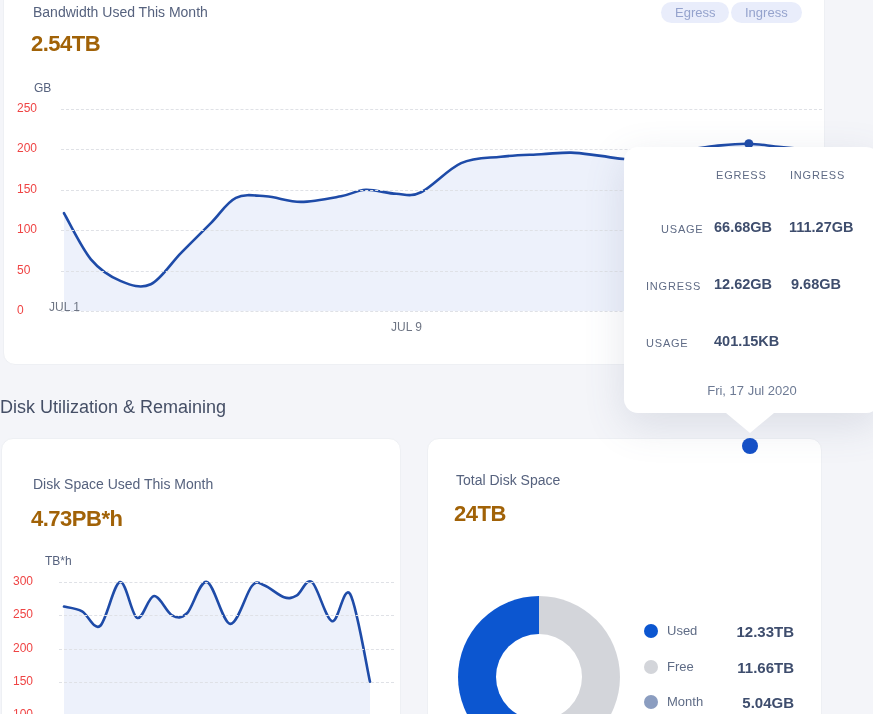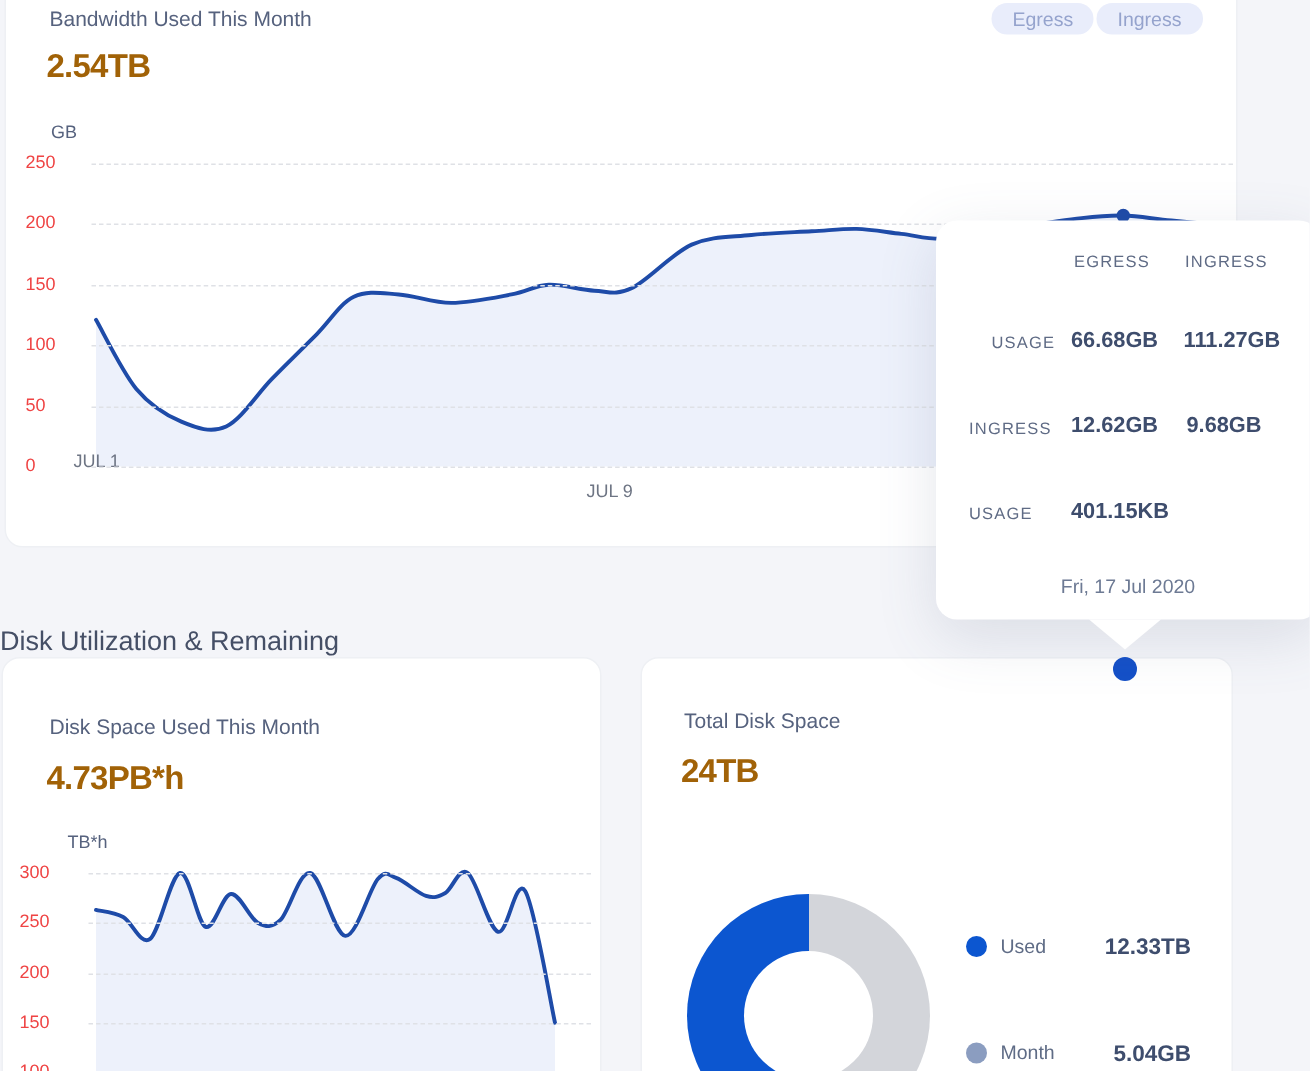--- a/index.html
+++ b/index.html
@@ -35,21 +35,21 @@
   #pill-ingress{ left:727px; }
 
   .gridline { position:absolute; height:0; border-top:1px dashed #dfe1e6; }
   .ytick { position:absolute; width:40px; text-align:left; font-size:12px; color:#ef4444; }
   .xtick { position:absolute; font-size:12px; color:#6e7584; }
 
   .chart-svg { position:absolute; }
 
   #section-header {
     position:absolute; left:0; top:397px;
-    font-size:18px; color:#454f66;margin-top:20px;
+    font-size:18px; color:#454f66;
   }
 
   #tooltip {
     position:absolute; left:624px; top:147px; width:256px; height:266px;
     background:#ffffff; border-radius:14px;
     box-shadow:0 12px 40px rgba(90,100,130,0.16);
     z-index:50;
   }
   #tooltip .tt-arrow {
     position:absolute; left:102px; top:266px;
@@ -139,20 +139,25 @@
   <div class="big-number" style="left:26px; top:62px;">24TB</div>
 
   <div id="donut" style="background: conic-gradient(from 175deg, rgb(12, 86, 208) 0deg, rgb(12, 86, 208) 185deg, rgb(211, 213, 218) 185deg, rgb(211, 213, 218) 360deg);"></div>
   <div id="donut-hole"></div>
 
   <div class="legend-row" style="top:184px;">
     <span class="legend-dot" style="background: rgb(12, 86, 208);"></span>
     <span class="legend-label">Used</span>
     <span class="legend-value">12.33TB</span>
   </div>
+  <div class="legend-row" style="top:220px;">
+    <span class="legend-dot" style="background: rgb(211, 213, 218);"></span>
+    <span class="legend-label">Free</span>
+    <span class="legend-value">11.66TB</span>
+  </div>
   <div class="legend-row" style="top:255px;">
     <span class="legend-dot" style="background: rgb(139, 157, 192);"></span>
     <span class="legend-label">Month</span>
     <span class="legend-value">5.04GB</span>
   </div>
 </div>
 
 <div id="hover-dot"></div>
 
 <div id="tooltip">

